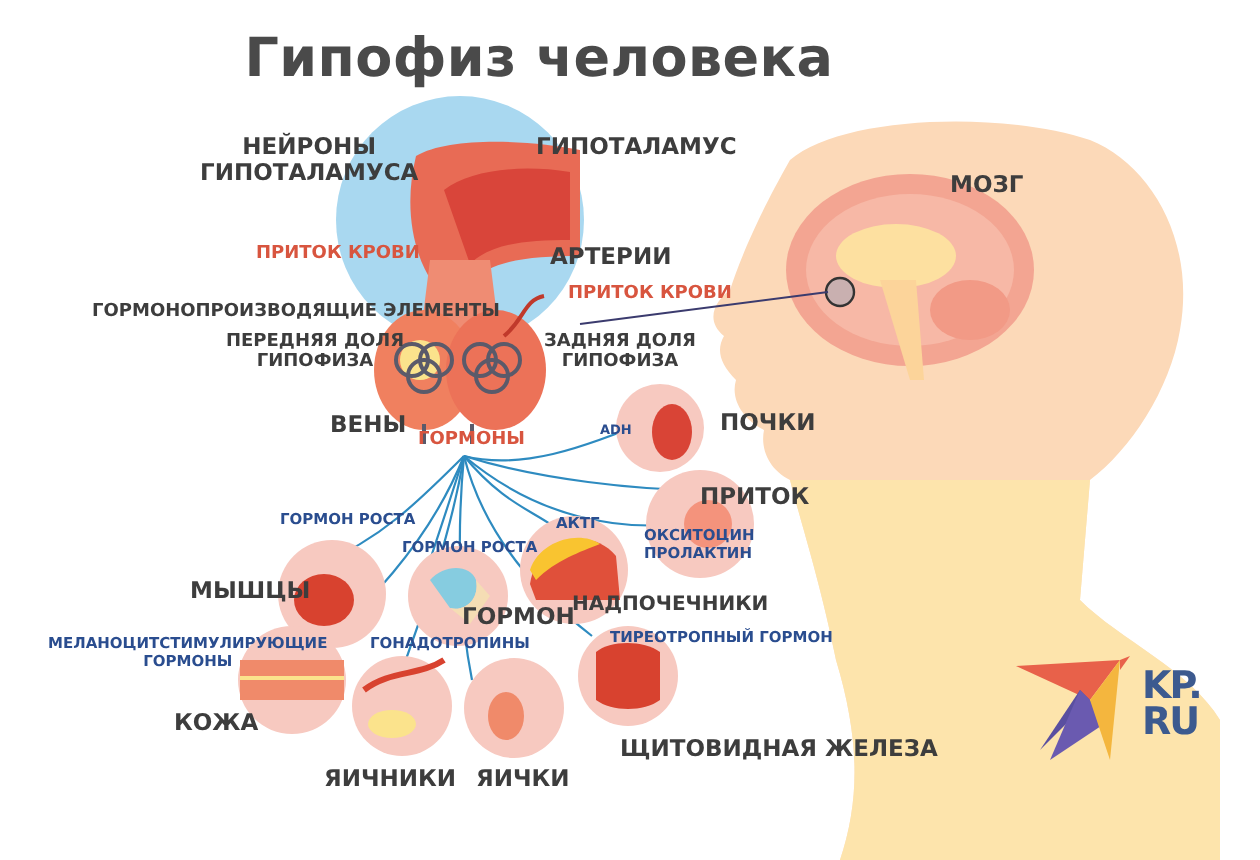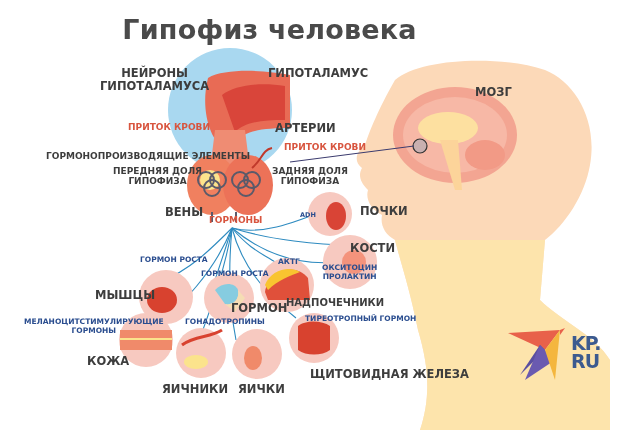--- a/index.html
+++ b/index.html
@@ -122,22 +122,22 @@
   <div>ГИПОФИЗА</div>
 </div>
 <div class="lbl big" style="left:165px;top:206px;">ВЕНЫ</div>
 <div class="lbl med red" style="left:209px;top:215px;">ГОРМОНЫ</div>
 
 <div class="lbl big" style="left:475px;top:86px;">МОЗГ</div>
 
 <div class="lbl sm blue" style="left:300px;top:212px;font-size:6.5px;">ADH</div>
 <div class="lbl big" style="left:360px;top:205px;text-align:center;">ПОЧКИ</div>
 
-<div class="lbl big" style="left:350px;top:242px;">КОСТИ</div>
-<div class="lbl sm blue" style="left:322px;top:264px;text-align:center;">
+<div class="lbl big" style="left:350px;top:242px;">ПРИТОК</div>
+<div class="lbl sm blue" style="left:322px;top:264px;">
   <div>ОКСИТОЦИН</div>
   <div>ПРОЛАКТИН</div>
 </div>
 
 <div class="lbl sm blue" style="left:278px;top:258px;">АКТГ</div>
 <div class="lbl med" style="left:286px;top:297px;font-size:10px;">НАДПОЧЕЧНИКИ</div>
 
 <div class="lbl sm blue" style="left:140px;top:256px;">ГОРМОН РОСТА</div>
 <div class="lbl big" style="left:95px;top:289px;">МЫШЦЫ</div>
 

